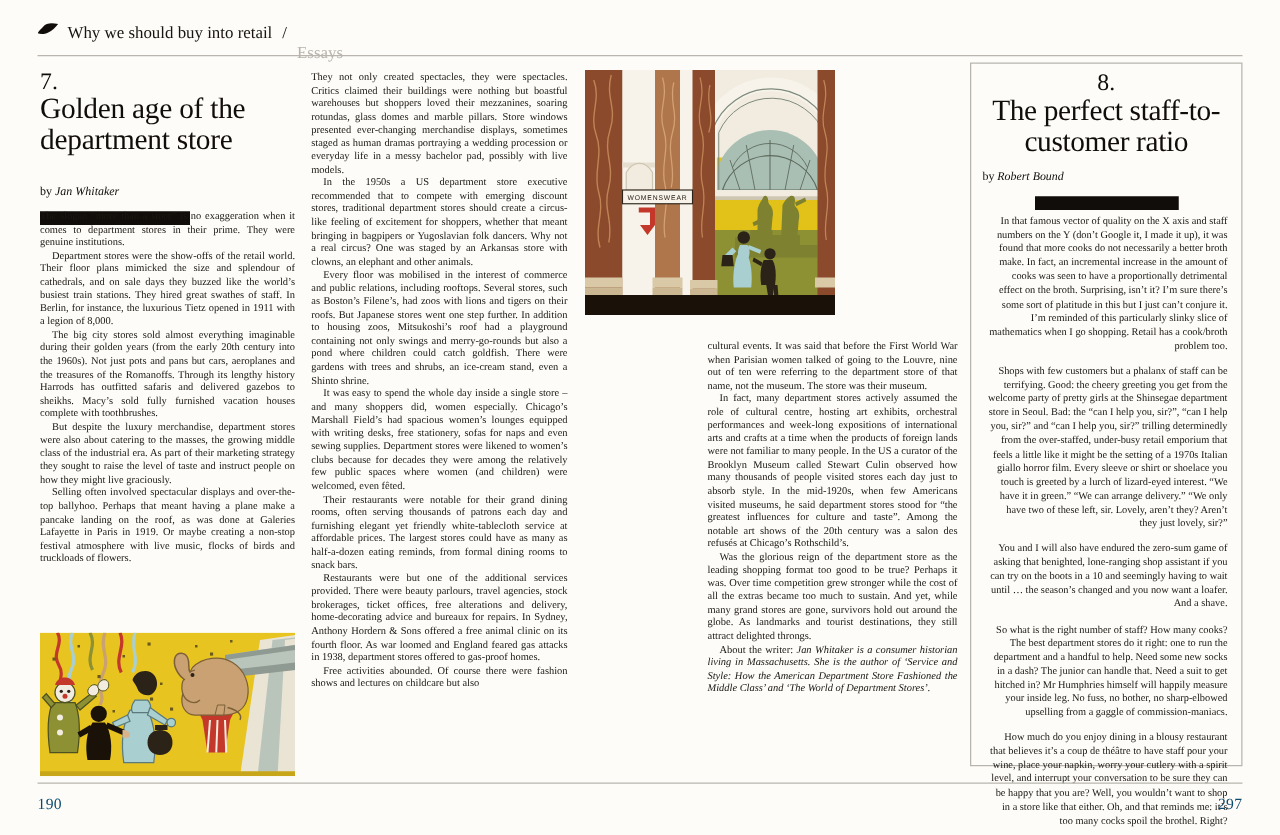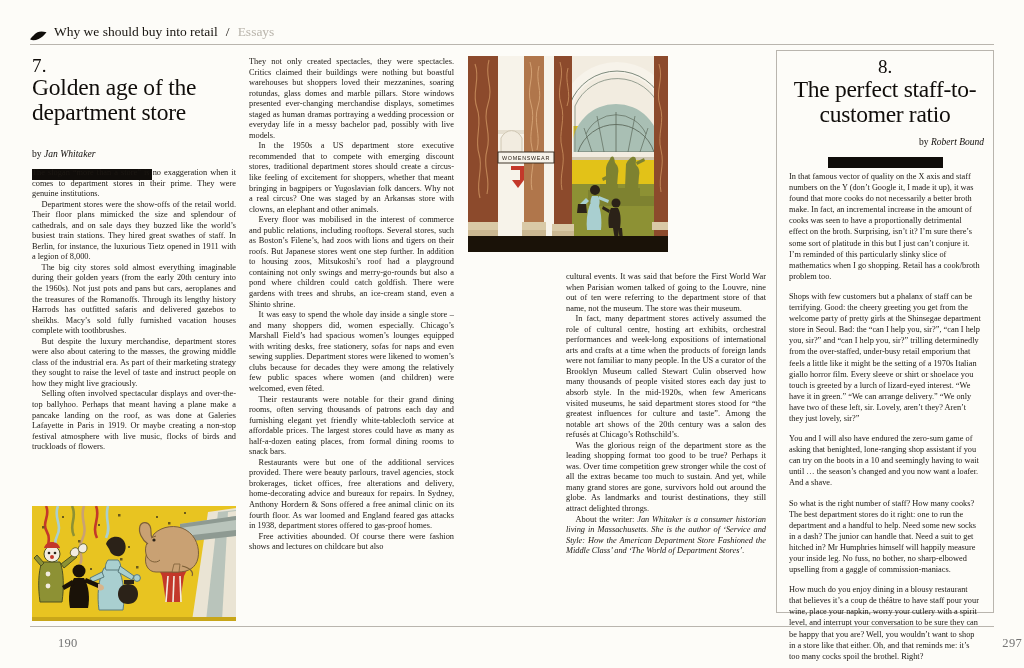--- a/index.html
+++ b/index.html
@@ -22,21 +22,21 @@
     background: #fdfcf8;
   }
   
   .runhead {
     position: absolute;
     left: 30px;
     top: 18px;
     width: 964px;
     height: 22px;
     display: flex;
-    align-items: flex-end;
+    align-items: flex-start;
     gap: 7px;
     font-size: 13.5px;
     color: #18140f;
   }
   .runhead .bullet {
     width: 17px; height: 9px;
     position: relative;
     display: inline-block;
   }
   .runhead .bullet svg { display:block; }
@@ -55,23 +55,22 @@
     left: 30px;
     top: 626px;
     width: 964px;
     height: 1px;
     background: #b9b5ae;
   }
   .folio {
     position: absolute;
     top: 636px;
     font-size: 12.5px;
-    color: #737373;
+    color: #0c4a6e;
     letter-spacing: 0.3px;
-    margin-left: 28px;
   }
   .folio-left { left: 30px; }
   .folio-right { left: 954px; width: 40px; text-align: right; }
 
   
   .col {
     position: absolute;
     font-size: 8.35px;
     line-height: 10.55px;
     text-align: justify;
@@ -140,33 +139,33 @@
     font-size: 19px;
     line-height: 21px;
     color: #100d0a;
   }
   .headline-right .title {
     font-size: 23.5px;
     line-height: 25px;
     letter-spacing: -0.3px;
     color: #100d0a;
   }
-  .headline-right .byline { text-align: right; margin-top: 10px; font-size: 9.5px;}
+  .headline-right .byline { text-align: left; margin-top: 10px; font-size: 9.5px;}
   .headline-right .blackbar {
     width: 115px;
     margin: 10px auto 0 auto;
   }
   #colR {
     position: absolute;
     left: 789px;
     top: 171px;
     width: 193px;
     font-size: 8.3px;
     line-height: 11.1px;
-    text-align: left;
+    text-align: right;
     color: #1b1712;
   }
   #colR p { margin: 0 0 9px 0; }
   #colR p:last-child { margin-bottom: 0; }
 
   .about-writer { margin-top: 11px; }
   .about-writer b { font-weight: normal; }
   .about-writer i { font-style: italic; }
 
   
@@ -220,21 +219,21 @@
     <p>The big city stores sold almost everything imaginable during their golden years (from the early 20th century into the 1960s). Not just pots and pans but cars, aeroplanes and the treasures of the Romanoffs. Through its lengthy history Harrods has outfitted safaris and delivered gazebos to sheikhs. Macy’s sold fully furnished vacation houses complete with toothbrushes.</p>
     <p>But despite the luxury merchandise, department stores were also about catering to the masses, the growing middle class of the industrial era. As part of their marketing strategy they sought to raise the level of taste and instruct people on how they might live graciously.</p>
     <p>Selling often involved spectacular displays and over-the-top ballyhoo. Perhaps that meant having a plane make a pancake landing on the roof, as was done at Galeries Lafayette in Paris in 1919. Or maybe creating a non-stop festival atmosphere with live music, flocks of birds and truckloads of flowers.</p>
   </div>
 
   <div class="col" id="col2">
     <p class="first">They not only created spectacles, they were spectacles. Critics claimed their buildings were nothing but boastful warehouses but shoppers loved their mezzanines, soaring rotundas, glass domes and marble pillars. Store windows presented ever-changing merchandise displays, sometimes staged as human dramas portraying a wedding procession or everyday life in a messy bachelor pad, possibly with live models.</p>
     <p>In the 1950s a US department store executive recommended that to compete with emerging discount stores, traditional department stores should create a circus-like feeling of excitement for shoppers, whether that meant bringing in bagpipers or Yugoslavian folk dancers. Why not a real circus? One was staged by an Arkansas store with clowns, an elephant and other animals.</p>
     <p>Every floor was mobilised in the interest of commerce and public relations, including rooftops. Several stores, such as Boston’s Filene’s, had zoos with lions and tigers on their roofs. But Japanese stores went one step further. In addition to housing zoos, Mitsukoshi’s roof had a playground containing not only swings and merry-go-rounds but also a pond where children could catch goldfish. There were gardens with trees and shrubs, an ice-cream stand, even a Shinto shrine.</p>
     <p>It was easy to spend the whole day inside a single store – and many shoppers did, women especially. Chicago’s Marshall Field’s had spacious women’s lounges equipped with writing desks, free stationery, sofas for naps and even sewing supplies. Department stores were likened to women’s clubs because for decades they were among the relatively few public spaces where women (and children) were welcomed, even fêted.</p>
-    <p>Their restaurants were notable for their grand dining rooms, often serving thousands of patrons each day and furnishing elegant yet friendly white-tablecloth service at affordable prices. The largest stores could have as many as half-a-dozen eating places, from formal dining rooms to snack bars.</p>
+    <p>Their restaurants were notable for their grand dining rooms, often serving thousands of patrons each day and furnishing elegant yet friendly white-tablecloth service at affordable prices. The largest stores could have as many as half-a-dozen eating reminds, from formal dining rooms to snack bars.</p>
     <p>Restaurants were but one of the additional services provided. There were beauty parlours, travel agencies, stock brokerages, ticket offices, free alterations and delivery, home-decorating advice and bureaux for repairs. In Sydney, Anthony Hordern &amp; Sons offered a free animal clinic on its fourth floor. As war loomed and England feared gas attacks in 1938, department stores offered to gas-proof homes.</p>
     <p>Free activities abounded. Of course there were fashion shows and lectures on childcare but also</p>
   </div>
 
   <div class="col" id="col3">
     <p class="first">cultural events. It was said that before the First World War when Parisian women talked of going to the Louvre, nine out of ten were referring to the department store of that name, not the museum. The store was their museum.</p>
     <p>In fact, many department stores actively assumed the role of cultural centre, hosting art exhibits, orchestral performances and week-long expositions of international arts and crafts at a time when the products of foreign lands were not familiar to many people. In the US a curator of the Brooklyn Museum called Stewart Culin observed how many thousands of people visited stores each day just to absorb style. In the mid-1920s, when few Americans visited museums, he said department stores stood for “the greatest influences for culture and taste”. Among the notable art shows of the 20th century was a salon des refusés at Chicago’s Rothschild’s.</p>
     <p>Was the glorious reign of the department store as the leading shopping format too good to be true? Perhaps it was. Over time competition grew stronger while the cost of all the extras became too much to sustain. And yet, while many grand stores are gone, survivors hold out around the globe. As landmarks and tourist destinations, they still attract delighted throngs.</p>
     <p class="about-writer">
       <b>About the writer:</b>

